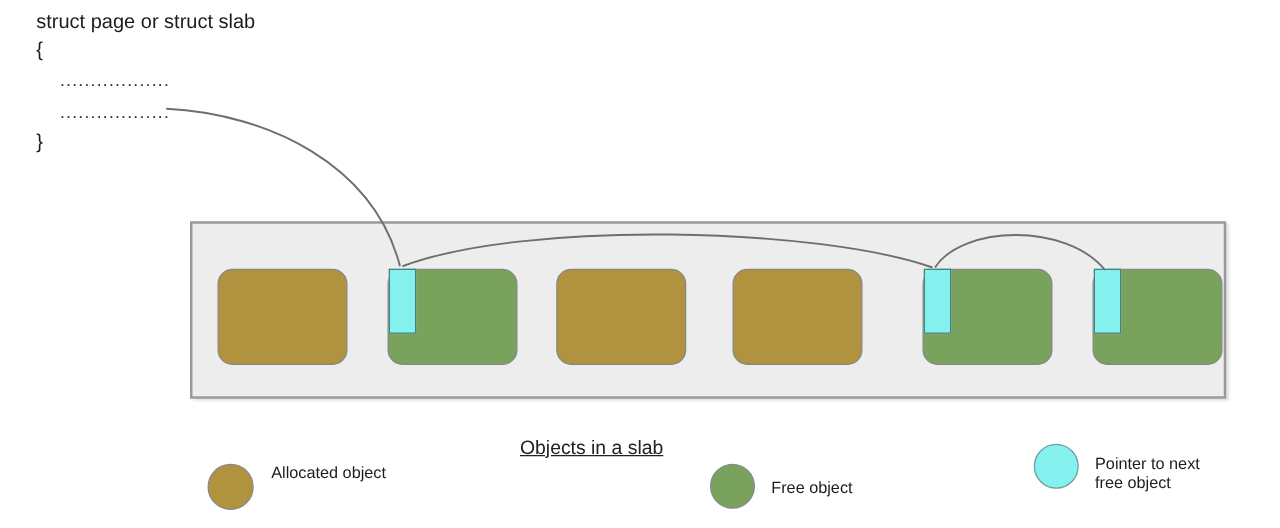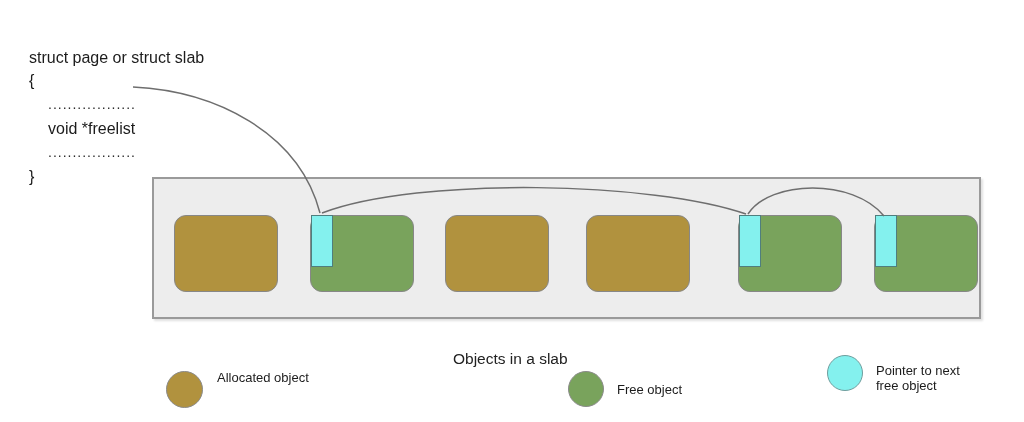--- a/index.html
+++ b/index.html
@@ -3,21 +3,21 @@
 <meta charset="utf-8">
 <style>
   html,body{margin:0;padding:0;}
   body{
     width:1024px;height:422px;position:relative;background:#ffffff;
     font-family:"Liberation Sans", sans-serif;color:#1f1f1f;overflow:hidden;
   }
   .stage{position:absolute;inset:0;}
 
   
-  .code{position:absolute;left:29px;top:6px;font-size:16px;line-height:23px;color:#1c1c1c;margin-top:40px;}
+  .code{position:absolute;left:29px;top:6px;font-size:16px;line-height:23px;color:#1c1c1c;}
   .code .indent{padding-left:19px;}
   .code .dots{letter-spacing:1px;font-size:14px;line-height:25px;color:#2a2a2a;}
 
   
   .slab{
     position:absolute;left:152px;top:177px;width:825px;height:138px;
     background:var(--slab-bg);border:2px solid var(--slab-border);
     box-shadow:2px 2px 2px rgba(0,0,0,0.12);
   }
   .obj{
@@ -29,40 +29,39 @@
   .pointer{
     position:absolute;left:0px;top:-1px;width:20px;height:50px;
     background:var(--pointer);border:1px solid #4f7e7e;
   }
 
   
   .connectors{position:absolute;left:0;top:0;width:1024px;height:422px;pointer-events:none;}
   .connectors path{fill:none;stroke:var(--connector);stroke-width:1.5;}
 
   
-  .caption{position:absolute;left:453px;top:350px;font-size:15.5px;color:#222;}
+  .caption{position:absolute;left:416px;top:350px;font-size:15.5px;color:#222;text-decoration:underline;}
   .swatch{position:absolute;border-radius:50%;border:1.5px solid #8a8a8a;box-sizing:border-box;}
   .swatch.allocated{background:var(--allocated);left:166px;top:371px;width:37px;height:37px;}
   .swatch.free{background:var(--free);left:568px;top:371px;width:36px;height:36px;}
   .swatch.pointer-sw{background:var(--pointer);left:827px;top:355px;width:36px;height:36px;border-color:#6f9d9d;}
   .legend-label{position:absolute;font-size:13px;color:#1c1c1c;line-height:15px;}
   .label-1{left:217px;top:370px;}
   .label-2{left:617px;top:382px;text-align:center;}
   .label-3{left:876px;top:363px;width:86px;}
 </style>
 </head>
 <body>
 
 <div class="stage">
 
   <div class="code">
     <div>struct page or struct slab</div>
     <div>{</div>
     <div class="indent dots">..................</div>
-    <div class="indent">void *freelist</div>
     <div class="indent dots">..................</div>
     <div>}</div>
   </div>
 
   <div class="slab" id="slab">
       <div class="obj allocated" style="left: 20px;"></div>
       <div class="obj free" style="left: 156px;">
         <div class="pointer"></div>
       </div>
       <div class="obj allocated" style="left: 291px;"></div>

